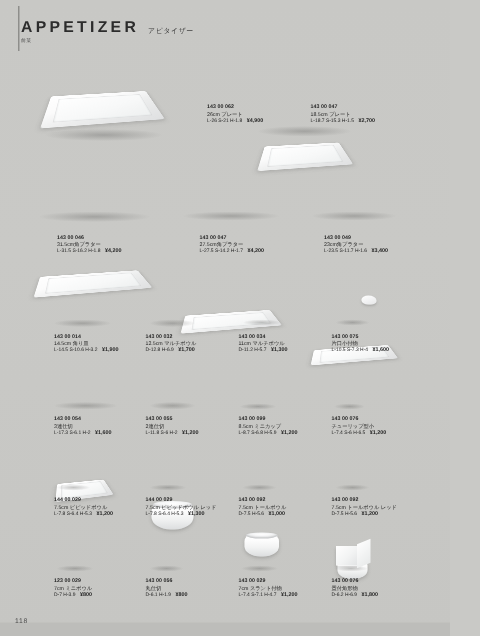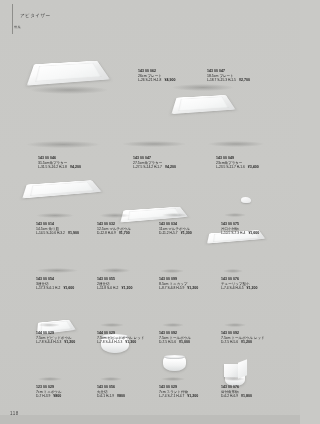--- a/index.html
+++ b/index.html
@@ -74,20 +74,21 @@
   }
   .footbar{position:absolute;left:0;right:0;bottom:0;height:9px;background:#bdbdba;}
 </style>
 </head>
 <body>
 
 <div class="page">
 
   <div class="rule"></div>
   <div class="header">
+    <span class="title">APPETIZER</span>
     <span class="title-jp">アピタイザー</span>
   </div>
   <div class="subtitle">前菜</div>
 
   <div class="shadow" style="left:30px;top:86px;width:78px;height:8px;"></div>
   <div class="prod plate" style="left:32px;top:55px;width:72px;height:32px;transform:perspective(90px) rotateX(52deg) rotateZ(-6deg);"></div>
   <div class="lbl" style="left:138px;top:69px;">
     <div class="code">143 00 062</div>
     <div class="desc">26cm プレート</div>
     <div class="dim">

